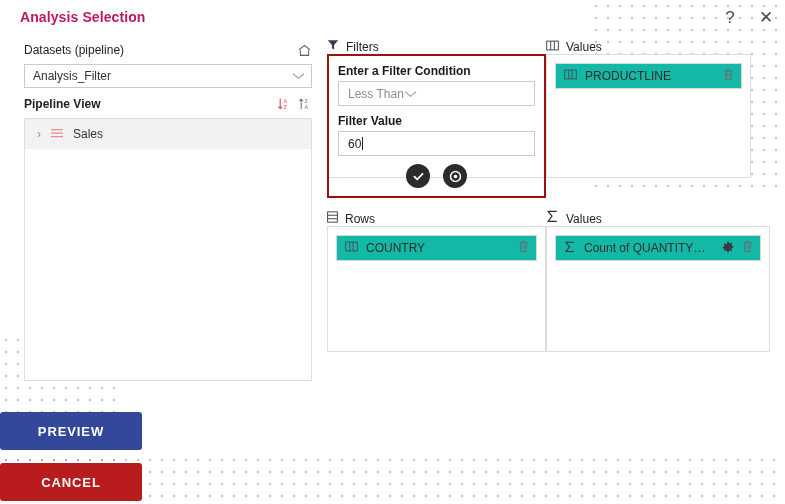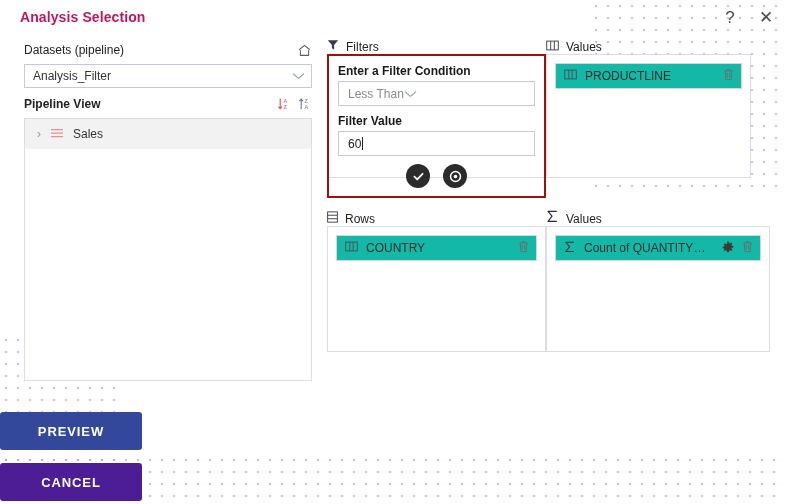--- a/index.html
+++ b/index.html
@@ -230,21 +230,21 @@
     border: none;
     border-radius: 3px;
     color: #fff;
     font-family: "Liberation Sans", sans-serif;
     font-size: 13px;
     font-weight: bold;
     letter-spacing: .9px;
     cursor: pointer;
   }
   .btn-primary { background: #33489b; }
-  .btn-cancel { background: #4c1d95; }
+  .btn-cancel { background: #b91c1c; }
 </style>
 </head>
 <body>
 
 <div class="dots dots-tr"></div>
 <div class="dots dots-bl"></div>
 <div class="dots dots-bot"></div>
 
 <div class="stage">
 

